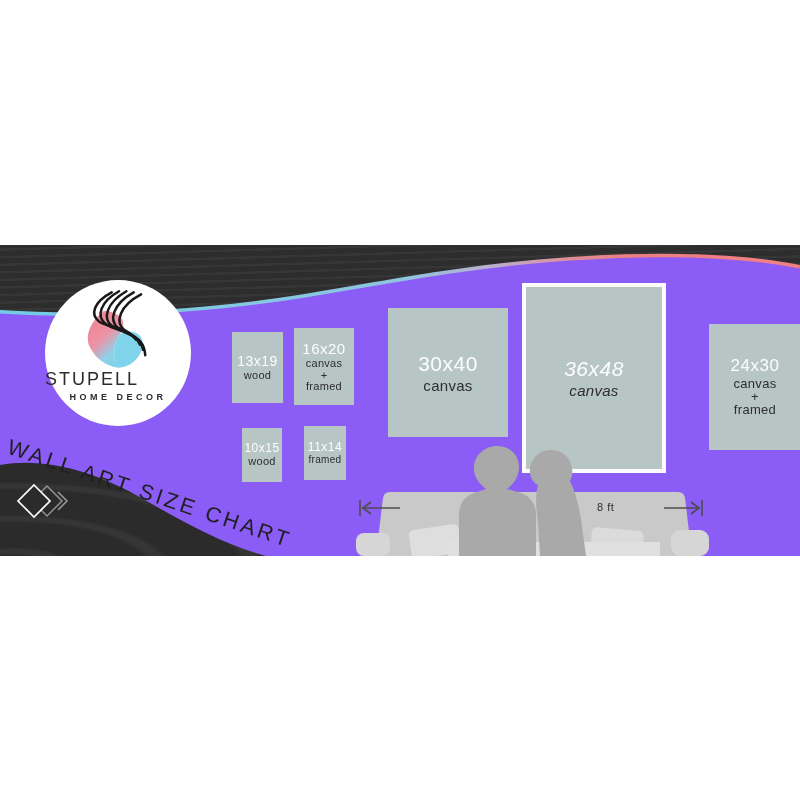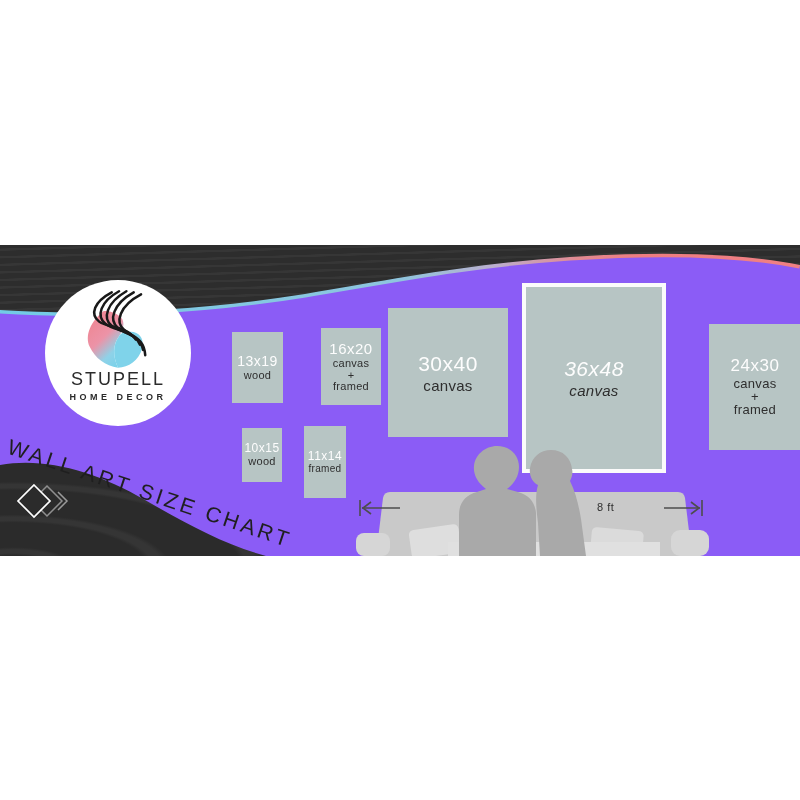--- a/index.html
+++ b/index.html
@@ -19,41 +19,41 @@
   .box{
     position:absolute;z-index:2;background:#b7c5c4;
     display:flex;flex-direction:column;align-items:center;justify-content:center;
     text-align:center;box-sizing:border-box;
   }
   .box .size{color:#fdfdfd;font-weight:normal;letter-spacing:.5px;line-height:1.1;}
   .box .mat{color:#2e2e2e;white-space:pre-line;line-height:1.02;margin-top:1px;letter-spacing:.3px;}
 
   .box-13x19{left:232px;top:87px;width:51px;height:71px;}
   .box-13x19 .size{font-size:14px;} .box-13x19 .mat{font-size:11px;}
-  .box-16x20{left:321px;top:83px;width:60px;height:77px;}
+  .box-16x20{left:294px;top:83px;width:60px;height:77px;}
   .box-16x20 .size{font-size:15px;} .box-16x20 .mat{font-size:11px;}
   .box-30x40{left:388px;top:63px;width:120px;height:129px;}
   .box-30x40 .size{font-size:21px;} .box-30x40 .mat{font-size:15px;margin-top:3px;}
   .box-36x48{left:522px;top:38px;width:144px;height:190px;border:4px solid #fbfbfb;font-style:italic;}
   .box-36x48 .size{font-size:21px;} .box-36x48 .mat{font-size:15px;margin-top:3px;}
   .box-24x30{left:686px;top:79px;width:92px;height:126px;margin-left:23px;}
   .box-24x30 .size{font-size:17px;} .box-24x30 .mat{font-size:13px;}
   .box-10x15{left:242px;top:183px;width:40px;height:54px;}
   .box-10x15 .size{font-size:12px;} .box-10x15 .mat{font-size:11px;}
-  .box-11x14{left:304px;top:181px;width:42px;height:72px;}
+  .box-11x14{left:304px;top:181px;width:42px;height:54px;}
   .box-11x14 .size{font-size:12px;} .box-11x14 .mat{font-size:10px;}
 
   
   .logo{
     position:absolute;z-index:4;left:45px;top:35px;width:146px;height:146px;
     background:#ffffff;border-radius:50%;
   }
   .logo-swirl{position:absolute;left:20px;top:6px;width:106px;height:88px;}
   .logo-name{
-    position:absolute;left:0;top:89px;width:146px;text-align:center;
+    position:absolute;left:0;top:89px;width:146px;text-align:left;
     font-size:18px;letter-spacing:2px;color:#2b2b2b;
   }
   .logo-sub{
     position:absolute;left:0;top:112px;width:146px;text-align:center;
     font-size:9px;letter-spacing:3.5px;color:#2b2b2b;font-weight:bold;
   }
 
   
   .title{
     position:absolute;z-index:4;left:12px;top:190px;width:340px;

